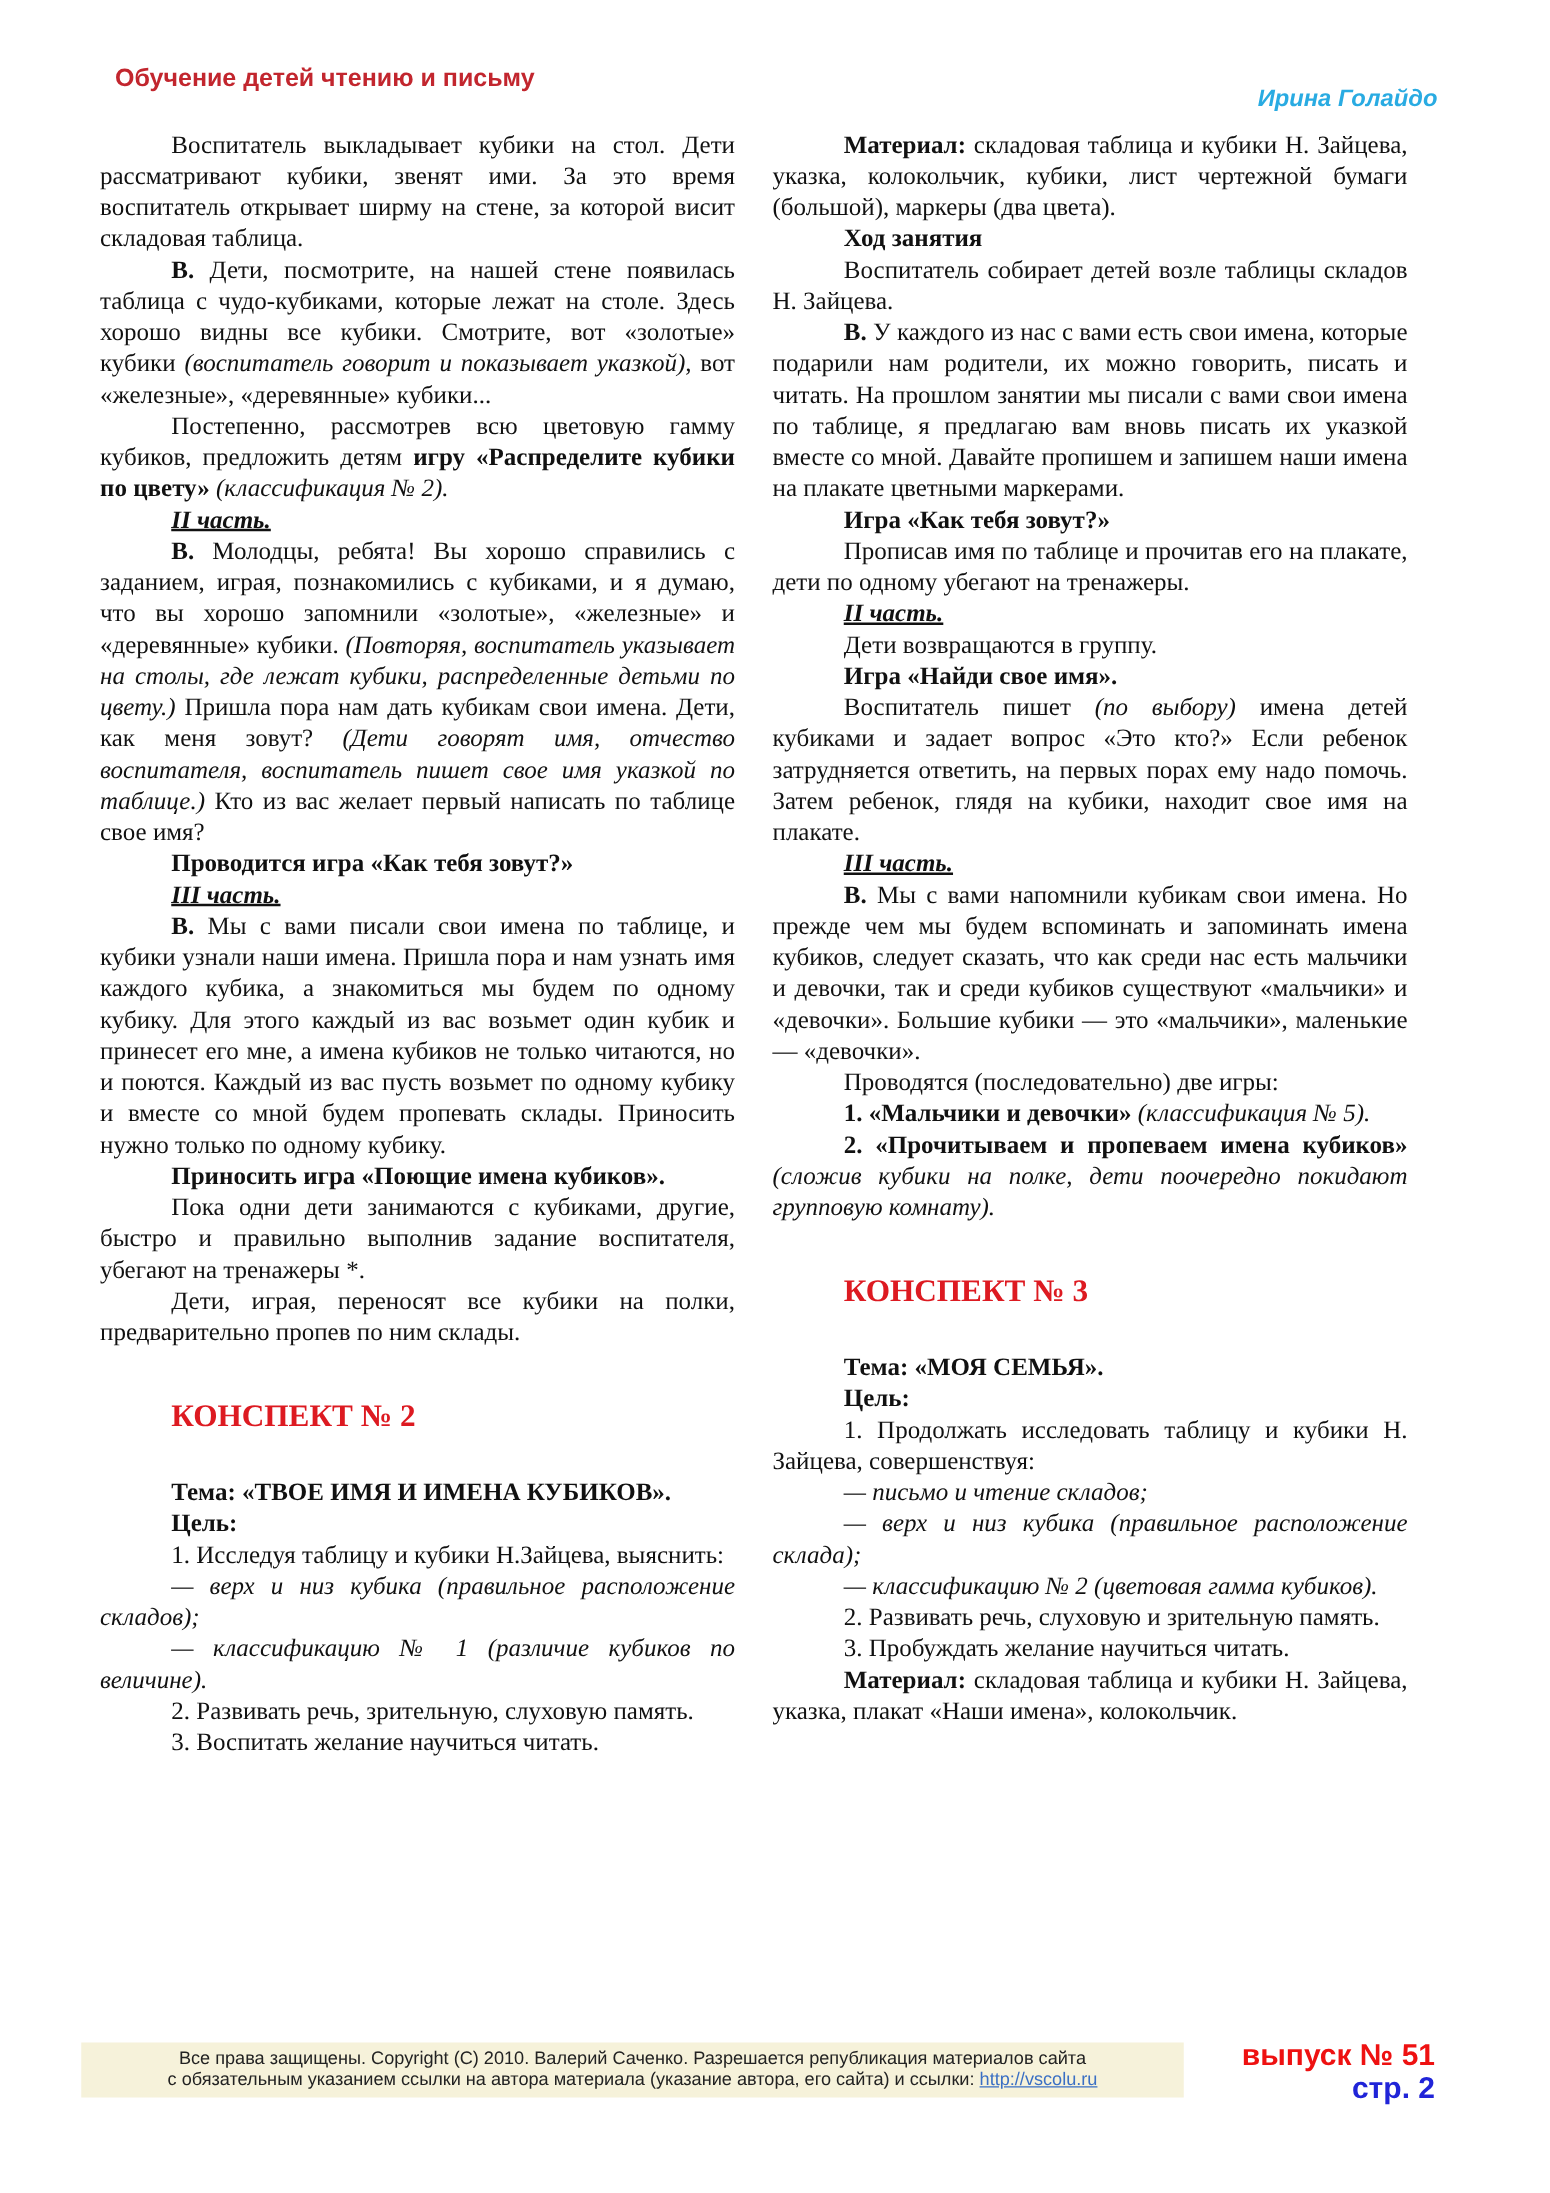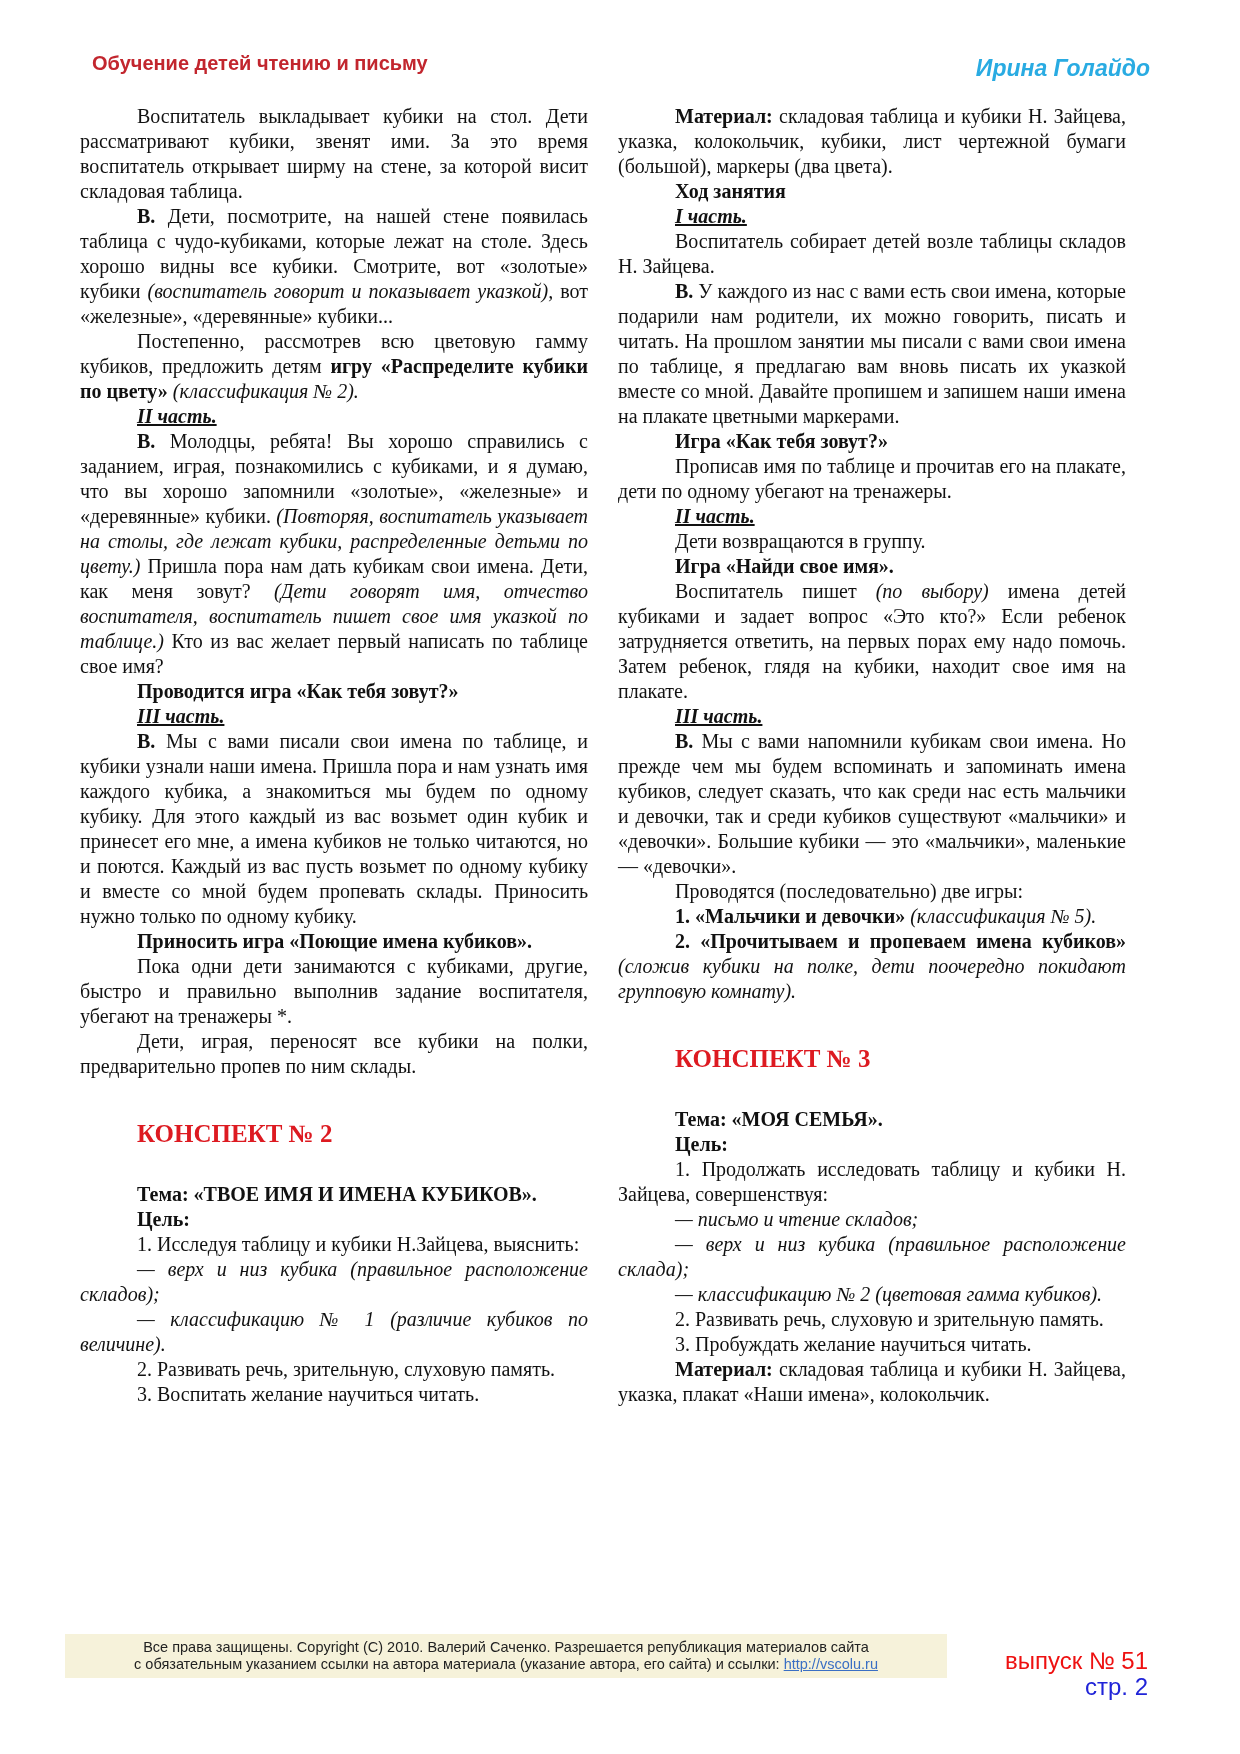--- a/index.html
+++ b/index.html
@@ -13,23 +13,23 @@
   }
   
   .hdr{position:absolute;top:52px;left:80px;right:90px;height:36px;}
   .hdr-title{
     position:absolute;left:12px;top:0;
     font-family:"Liberation Sans", sans-serif;
     font-size:20px;font-weight:bold;
     color:var(--header_red,#c2262e);
   }
   .hdr-author{
-    position:absolute;right:0;top:3px;
+    position:absolute;right:0;top:17px;
     font-family:"Liberation Sans", sans-serif;
-    font-size:23px;font-weight:bold;font-style:italic;
+    font-size:19px;font-weight:bold;font-style:italic;
     color:var(--author_cyan,#29abe2);
   }
   
   .cols{
     position:absolute;left:80px;top:104px;width:1070px;
     display:flex;gap:30px;
   }
   .col{width:508px;font-size:20px;line-height:25px;}
   .col p{margin:0;text-align:justify;}
   .col p.body{text-indent:57px;}
@@ -51,24 +51,24 @@
     font-family:"Liberation Sans", sans-serif;
     font-size:14.5px;line-height:17px;color:#222;
     text-align:center;
     padding-top:5px;box-sizing:border-box;
   }
   .ftr-band a{
     color:var(--link_blue,#3a6fc4);
     text-decoration:underline;cursor:pointer;
   }
   .ftr-right{
-    position:absolute;right:92px;top:16px;
+    position:absolute;right:92px;top:0;
     text-align:right;
     font-family:"Liberation Sans", sans-serif;
-    font-weight:normal;
+    font-weight:bold;
   }
   .ftr-issue{font-size:24px;color:var(--issue_red,#ee1111);line-height:26px;}
   .ftr-page{font-size:24px;color:var(--page_blue,#2024d8);line-height:26px;}
 </style>
 </head>
 <body>
 
 <div class="page">
 
   <div class="hdr">
@@ -94,21 +94,20 @@
         <p class="body"><span class="b">Цель:</span></p>
         <p class="body"><span>1. Исследуя таблицу и кубики Н.Зайцева, выяснить:</span></p>
         <p class="body"><span class="i">— верх и низ кубика (правильное расположение складов);</span></p>
         <p class="body"><span class="i">— классификацию № 1 (различие кубиков по величине).</span></p>
         <p class="body"><span>2. Развивать речь, зрительную, слуховую память.</span></p>
         <p class="body"><span>3. Воспитать желание научиться читать.</span></p>
       </div>
     <div class="col" id="col-right">
         <p class="body"><span class="b">Материал:</span><span> складовая таблица и кубики Н. Зайцева, указка, колокольчик, кубики, лист чертежной бумаги (большой), маркеры (два цвета).</span></p>
         <p class="body"><span class="b">Ход занятия</span></p>
-        <p class="part"><span class="b i u">I часть.</span></p>
         <p class="body"><span>Воспитатель собирает детей возле таблицы складов Н. Зайцева.</span></p>
         <p class="body"><span class="b">В.</span><span> У каждого из нас с вами есть свои имена, которые подарили нам родители, их можно говорить, писать и читать. На прошлом занятии мы писали с вами свои имена по таблице, я предлагаю вам вновь писать их указкой вместе со мной. Давайте пропишем и запишем наши имена на плакате цветными маркерами.</span></p>
         <p class="body"><span class="b">Игра «Как тебя зовут?»</span></p>
         <p class="body"><span>Прописав имя по таблице и прочитав его на плакате, дети по одному убегают на тренажеры.</span></p>
         <p class="part"><span class="b i u">II часть.</span></p>
         <p class="body"><span>Дети возвращаются в группу.</span></p>
         <p class="body"><span class="b">Игра «Найди свое имя».</span></p>
         <p class="body"><span>Воспитатель пишет </span><span class="i">(по выбору)</span><span> имена детей кубиками и задает вопрос «Это кто?» Если ребенок затрудняется ответить, на первых порах ему надо помочь. Затем ребенок, глядя на кубики, находит свое имя на плакате.</span></p>
         <p class="part"><span class="b i u">III часть.</span></p>
         <p class="body"><span class="b">В.</span><span> Мы с вами напомнили кубикам свои имена. Но прежде чем мы будем вспоминать и запоминать имена кубиков, следует сказать, что как среди нас есть мальчики и девочки, так и среди кубиков существуют «мальчики» и «девочки». Большие кубики — это «мальчики», маленькие — «девочки».</span></p>

